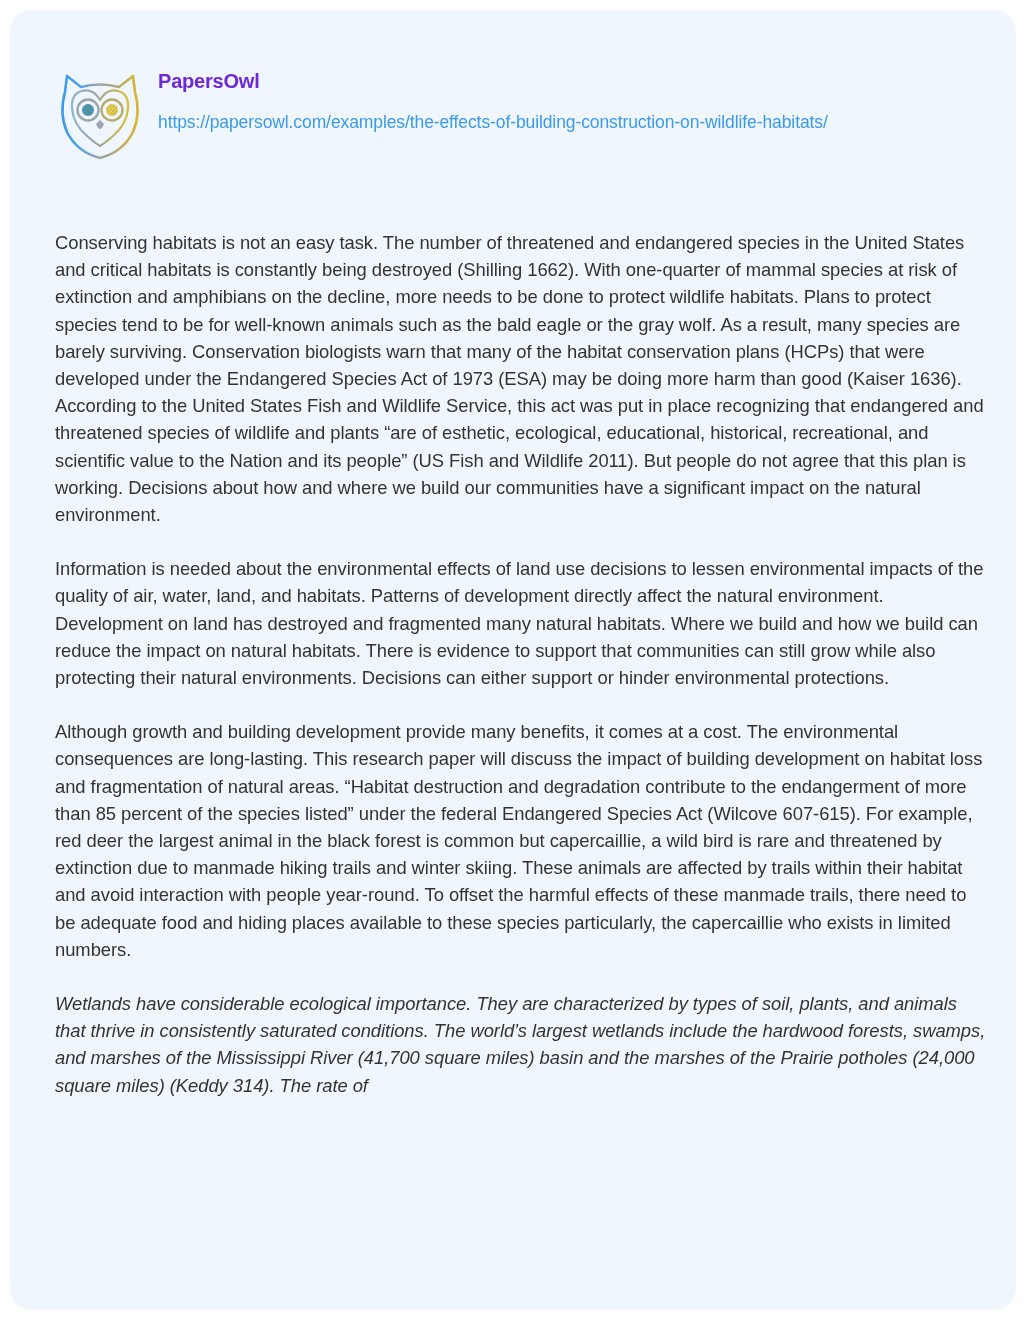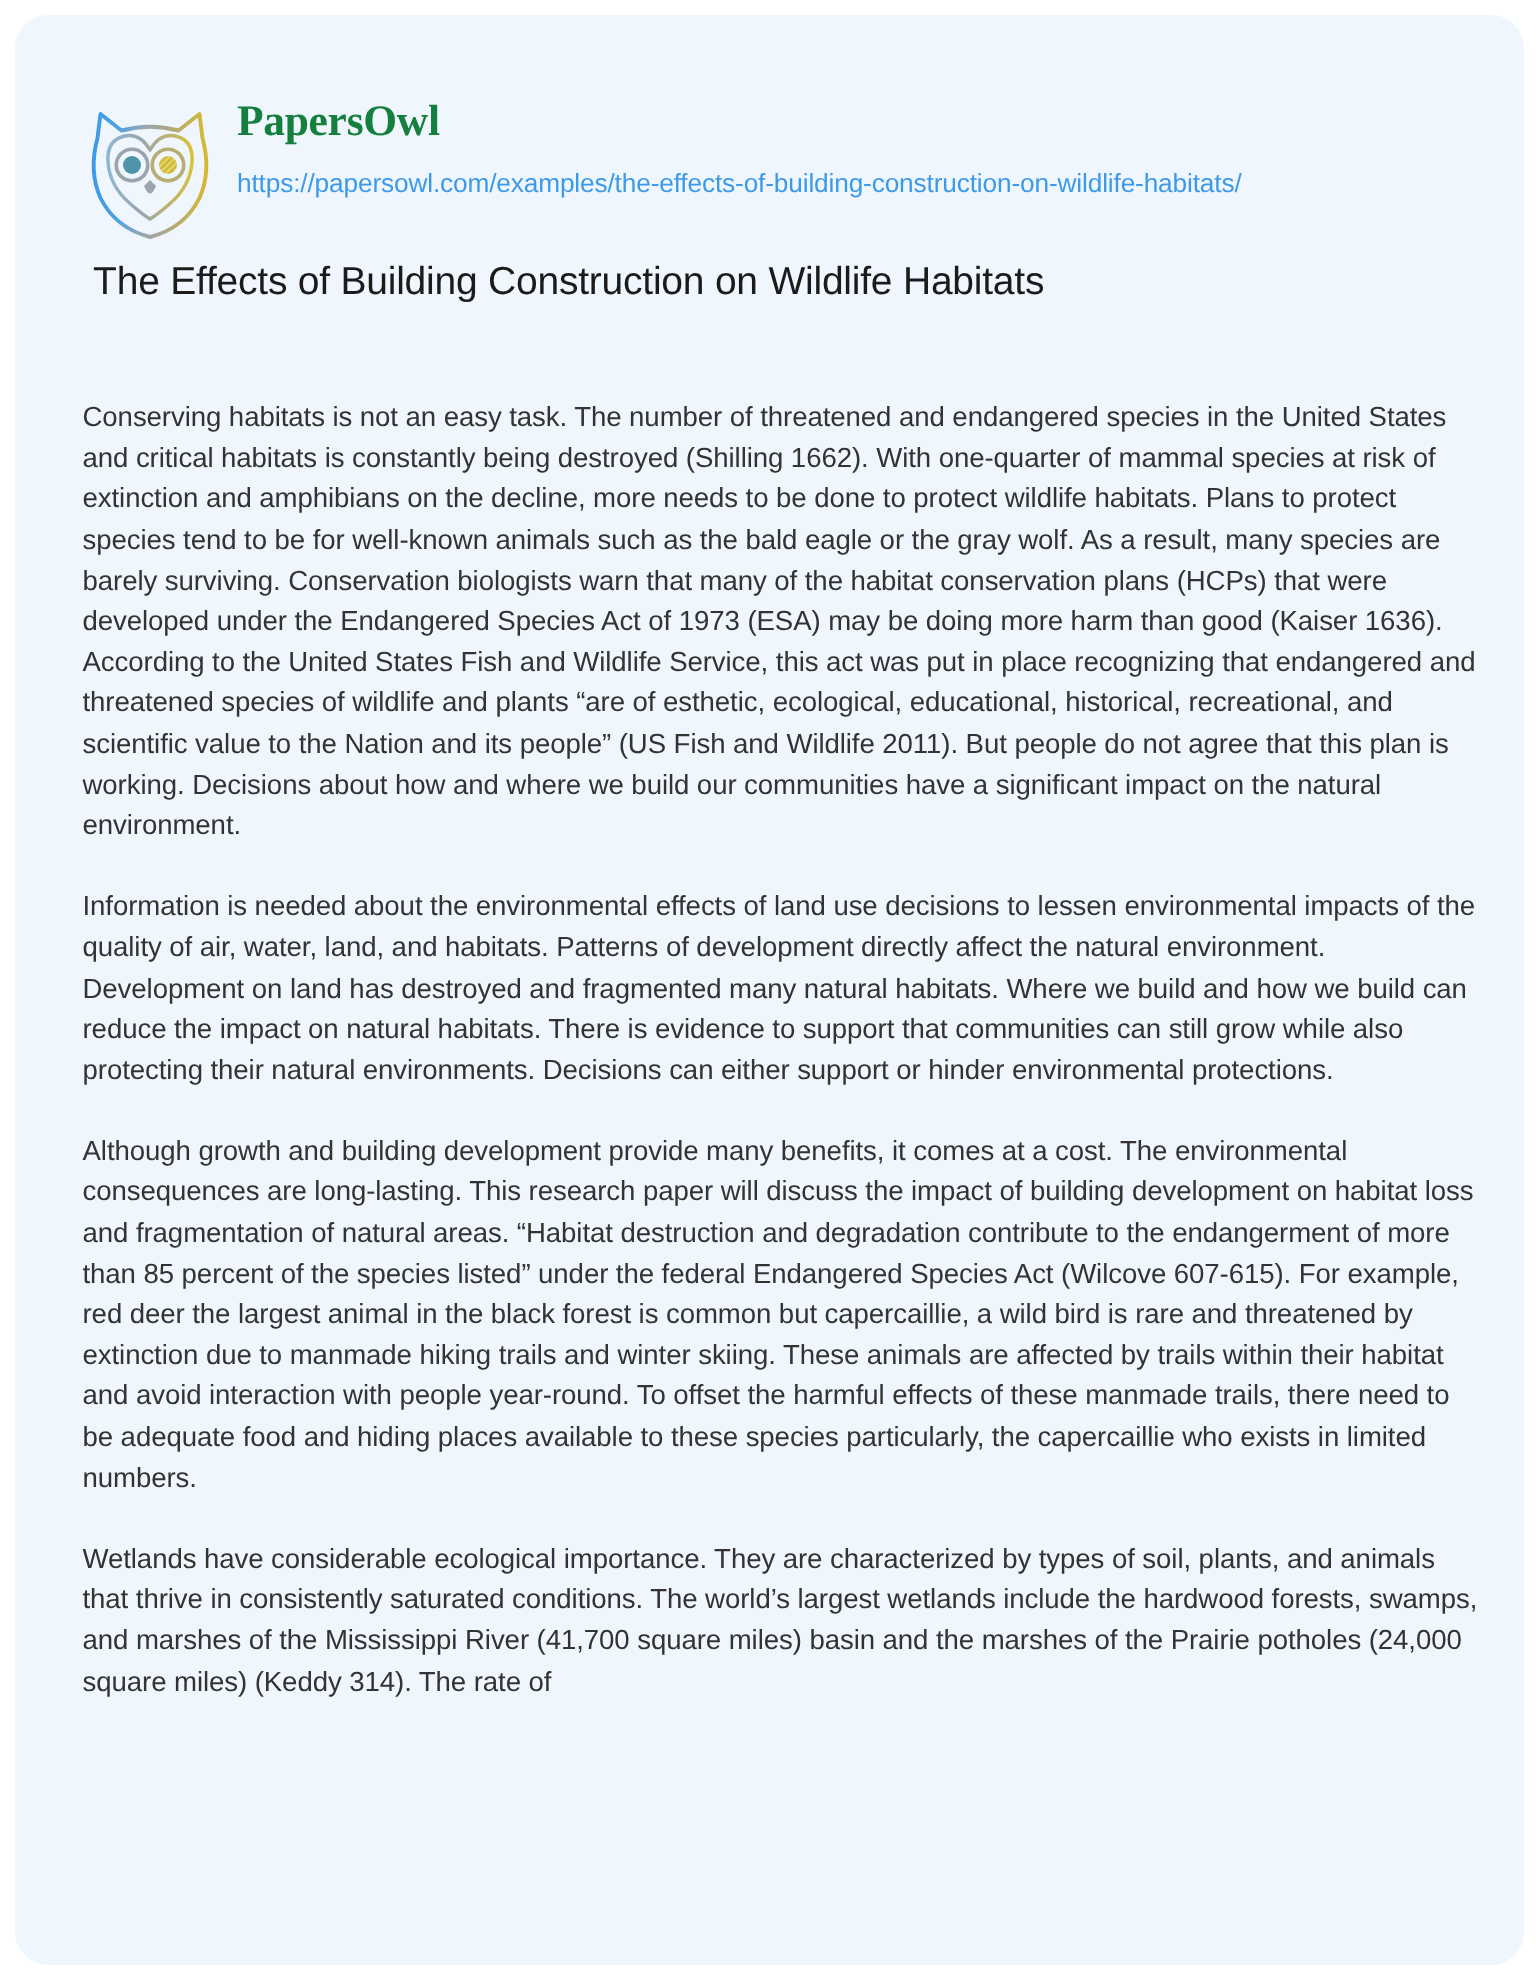--- a/index.html
+++ b/index.html
@@ -51,24 +51,24 @@
   }
 
   .brand-text-block {
     position: absolute;
     left: 148px;
     top: 52px;
     width: 860px;
   }
 
   .brand-wordmark {
-    font-family: Liberation Serif, serif;
-    font-size: 29px;
+    font-family: Liberation Sans, sans-serif;
+    font-size: 20px;
     font-weight: bold;
-    color: #15803d;
+    color: #6d28d9;
     letter-spacing: -0.2px;
     line-height: 38px;
     margin: 0;
     white-space: nowrap;
   }
 
   .brand-url {
     font-family: "Liberation Sans", sans-serif;
     font-size: 17.5px;
     font-weight: normal;
@@ -106,20 +106,21 @@
     font-family: "Liberation Sans", sans-serif;
     font-size: 18.4px;
     color: #333333;
     line-height: 27.2px;
     margin: 0 0 27px 0;
     text-align: left;
     letter-spacing: -0.05px;
   }
   .article-body p:last-child {
     margin-bottom: 0;
+    font-style: italic;
   }
 </style>
 </head>
 <body>
 
 <div class="page-sheet">
 
   <div class="brand-header">
 
     <div class="owl-logo">
@@ -161,21 +162,20 @@
 
     <div class="brand-text-block">
       <div class="brand-wordmark">PapersOwl</div>
       <div class="brand-url">https://papersowl.com/examples/the-effects-of-building-construction-on-wildlife-habitats/</div>
     </div>
 
   </div>
 
   <div class="article">
 
-    <h1 class="article-title"> The Effects of Building Construction on Wildlife Habitats</h1>
 
     <div class="article-body">
       <p>Conserving habitats is not an easy task. The number of threatened and endangered species in the United States and critical habitats is constantly being destroyed (Shilling 1662). With one-quarter of mammal species at risk of extinction and amphibians on the decline, more needs to be done to protect wildlife habitats. Plans to protect species tend to be for well-known animals such as the bald eagle or the gray wolf. As a result, many species are barely surviving. Conservation biologists warn that many of the habitat conservation plans (HCPs) that were developed under the Endangered Species Act of 1973 (ESA) may be doing more harm than good (Kaiser 1636). According to the United States Fish and Wildlife Service, this act was put in place recognizing that endangered and threatened species of wildlife and plants “are of esthetic, ecological, educational, historical, recreational, and scientific value to the Nation and its people” (US Fish and Wildlife 2011). But people do not agree that this plan is working. Decisions about how and where we build our communities have a significant impact on the natural environment.</p>
       <p>Information is needed about the environmental effects of land use decisions to lessen environmental impacts of the quality of air, water, land, and habitats. Patterns of development directly affect the natural environment. Development on land has destroyed and fragmented many natural habitats. Where we build and how we build can reduce the impact on natural habitats. There is evidence to support that communities can still grow while also protecting their natural environments. Decisions can either support or hinder environmental protections.</p>
       <p>Although growth and building development provide many benefits, it comes at a cost. The environmental consequences are long-lasting. This research paper will discuss the impact of building development on habitat loss and fragmentation of natural areas. “Habitat destruction and degradation contribute to the endangerment of more than 85 percent of the species listed” under the federal Endangered Species Act (Wilcove 607-615). For example, red deer the largest animal in the black forest is common but capercaillie, a wild bird is rare and threatened by extinction due to manmade hiking trails and winter skiing. These animals are affected by trails within their habitat and avoid interaction with people year-round. To offset the harmful effects of these manmade trails, there need to be adequate food and hiding places available to these species particularly, the capercaillie who exists in limited numbers.</p>
       <p>Wetlands have considerable ecological importance. They are characterized by types of soil, plants, and animals that thrive in consistently saturated conditions. The world’s largest wetlands include the hardwood forests, swamps, and marshes of the Mississippi River (41,700 square miles) basin and the marshes of the Prairie potholes (24,000 square miles) (Keddy 314). The rate of</p>
     </div>
 
   </div>
 

